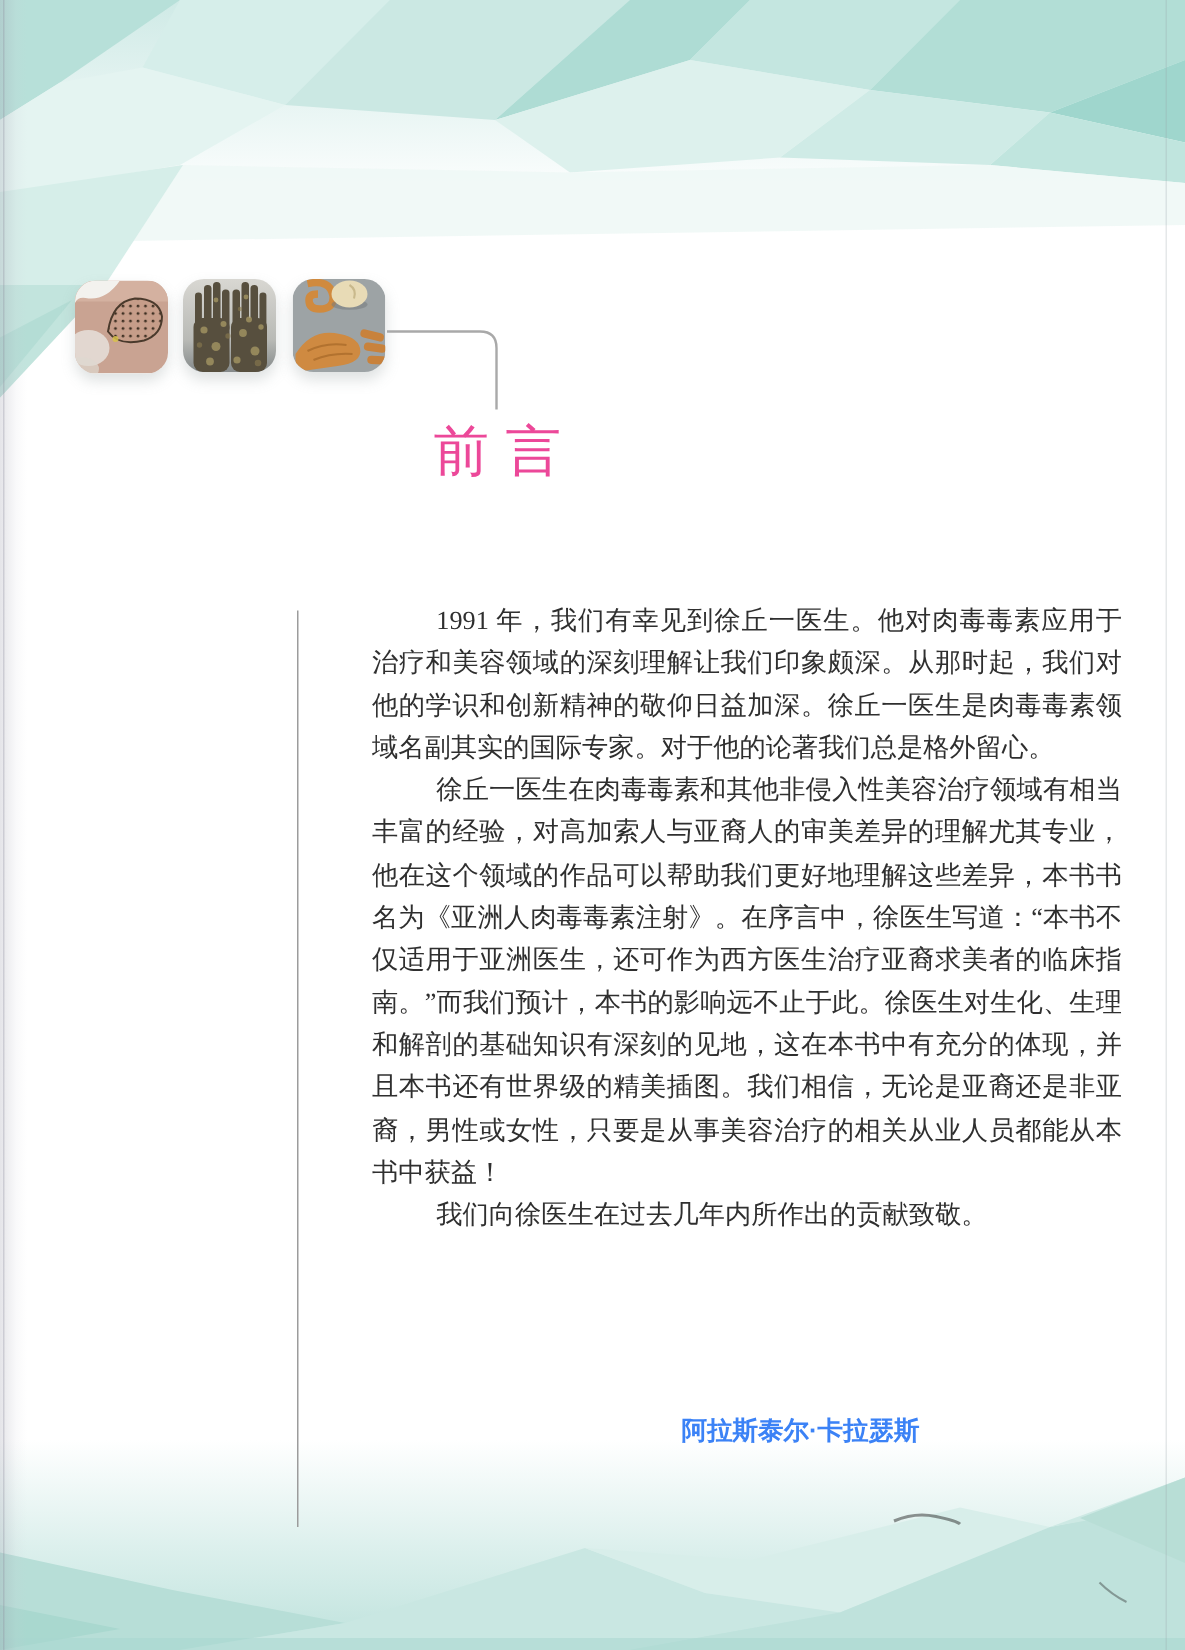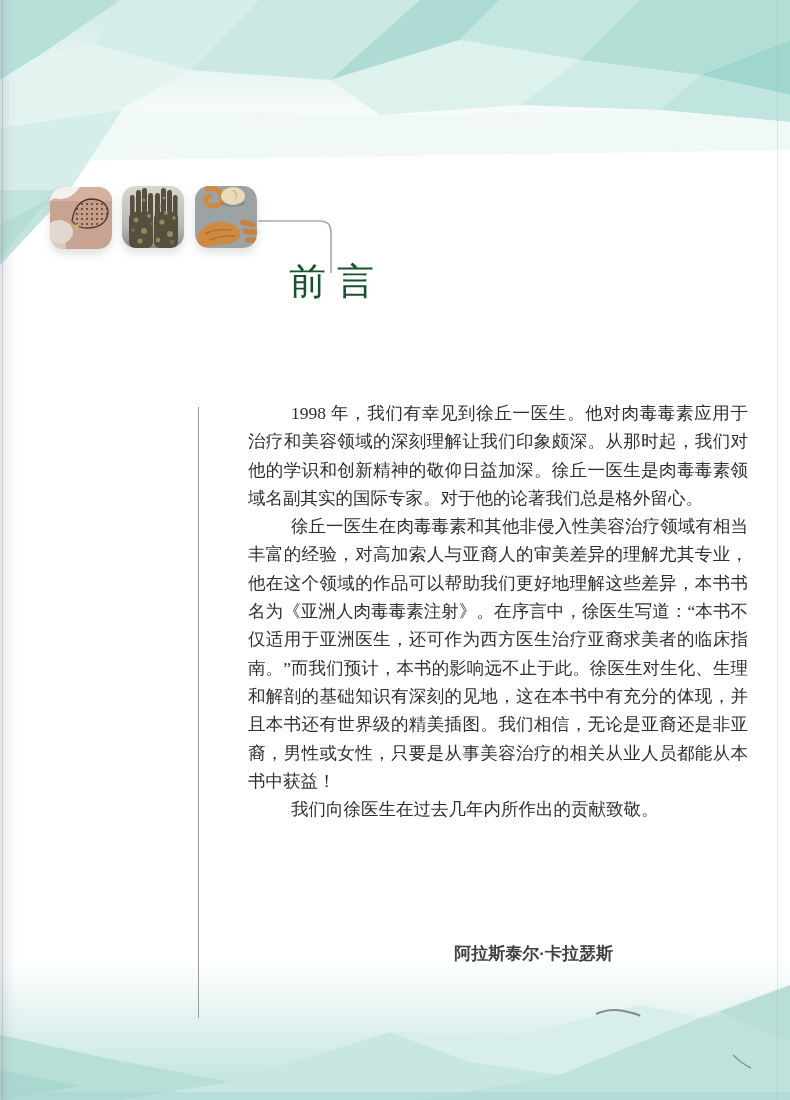--- a/index.html
+++ b/index.html
@@ -30,40 +30,40 @@
     z-index:2;box-shadow:0 5px 9px rgba(150,160,158,.30);
   }
   .thumb svg{display:block;}
   #thumb1{left:50px;top:187px;}
   #thumb2{left:122px;top:186px;}
   #thumb3{left:195px;top:186px;}
   
   .overlay-svg{position:absolute;left:0;top:0;z-index:4;pointer-events:none;}
   
   .page-title{
-    position:absolute;left:289px;top:257px;z-index:5;
-    font-size:37px;letter-spacing:11px;color:#14532d;font-weight:400;
+    position:absolute;left:289px;top:276px;z-index:5;
+    font-size:37px;letter-spacing:11px;color:#ec4899;font-weight:400;
   }
   
   .margin-rule{
     position:absolute;left:198px;top:407px;width:1px;height:611px;
     background:#9c9c9c;z-index:5;
   }
   
   .body-text{
     position:absolute;left:248px;top:399px;width:500px;z-index:5;
     font-family:"Liberation Serif","DejaVu Serif",serif;
     color:#2f2f2f;font-size:17.5px;line-height:28.3px;
     text-align:justify;
   }
   .body-text p{margin:0;text-indent:2.45em;}
   
   .signatures{
     position:absolute;right:177px;top:938px;z-index:5;text-align:right;
-    font-weight:700;font-size:17px;line-height:31px;color:#404040;
+    font-weight:700;font-size:17px;line-height:31px;color:#3b82f6;
     font-family:"Liberation Sans","DejaVu Sans",sans-serif;
   }
 </style>
 </head>
 <body>
 
 <svg class="bg-svg" width="790" height="1100" viewBox="0 0 790 1100">
   <defs>
     <linearGradient id="topFade" x1="0" y1="0" x2="0" y2="1">
       <stop offset="0" stop-color="#cfeae6"></stop>
@@ -190,21 +190,21 @@
   <path d="M258,221 L320,221 Q331,221 331,232 L331,273" fill="none" stroke="#a9a9a9" stroke-width="1.6"></path>
   <path d="M596,1014 q14,-6 28,-3 t16,5" fill="none" stroke="#2a2a2a" stroke-width="2" opacity=".5"></path>
   <path d="M733,1055 q8,8 18,13" fill="none" stroke="#2a2a2a" stroke-width="1.4" opacity=".4"></path>
 </svg>
 
 <div class="page-title">前言</div>
 
 <div class="margin-rule"></div>
 
 <div class="body-text">
-  <p>1998 年，我们有幸见到徐丘一医生。他对肉毒毒素应用于治疗和美容领域的深刻理解让我们印象颇深。从那时起，我们对他的学识和创新精神的敬仰日益加深。徐丘一医生是肉毒毒素领域名副其实的国际专家。对于他的论著我们总是格外留心。</p>
+  <p>1991 年，我们有幸见到徐丘一医生。他对肉毒毒素应用于治疗和美容领域的深刻理解让我们印象颇深。从那时起，我们对他的学识和创新精神的敬仰日益加深。徐丘一医生是肉毒毒素领域名副其实的国际专家。对于他的论著我们总是格外留心。</p>
   <p>徐丘一医生在肉毒毒素和其他非侵入性美容治疗领域有相当丰富的经验，对高加索人与亚裔人的审美差异的理解尤其专业，他在这个领域的作品可以帮助我们更好地理解这些差异，本书书名为《亚洲人肉毒毒素注射》。在序言中，徐医生写道：“本书不仅适用于亚洲医生，还可作为西方医生治疗亚裔求美者的临床指南。”而我们预计，本书的影响远不止于此。徐医生对生化、生理和解剖的基础知识有深刻的见地，这在本书中有充分的体现，并且本书还有世界级的精美插图。我们相信，无论是亚裔还是非亚裔，男性或女性，只要是从事美容治疗的相关从业人员都能从本书中获益！</p>
   <p>我们向徐医生在过去几年内所作出的贡献致敬。</p>
 </div>
 
 <div class="signatures">
   <div>阿拉斯泰尔·卡拉瑟斯</div>
 </div>
 
 <div class="scan-edge-left"></div>
 <div class="page-seam"></div>

